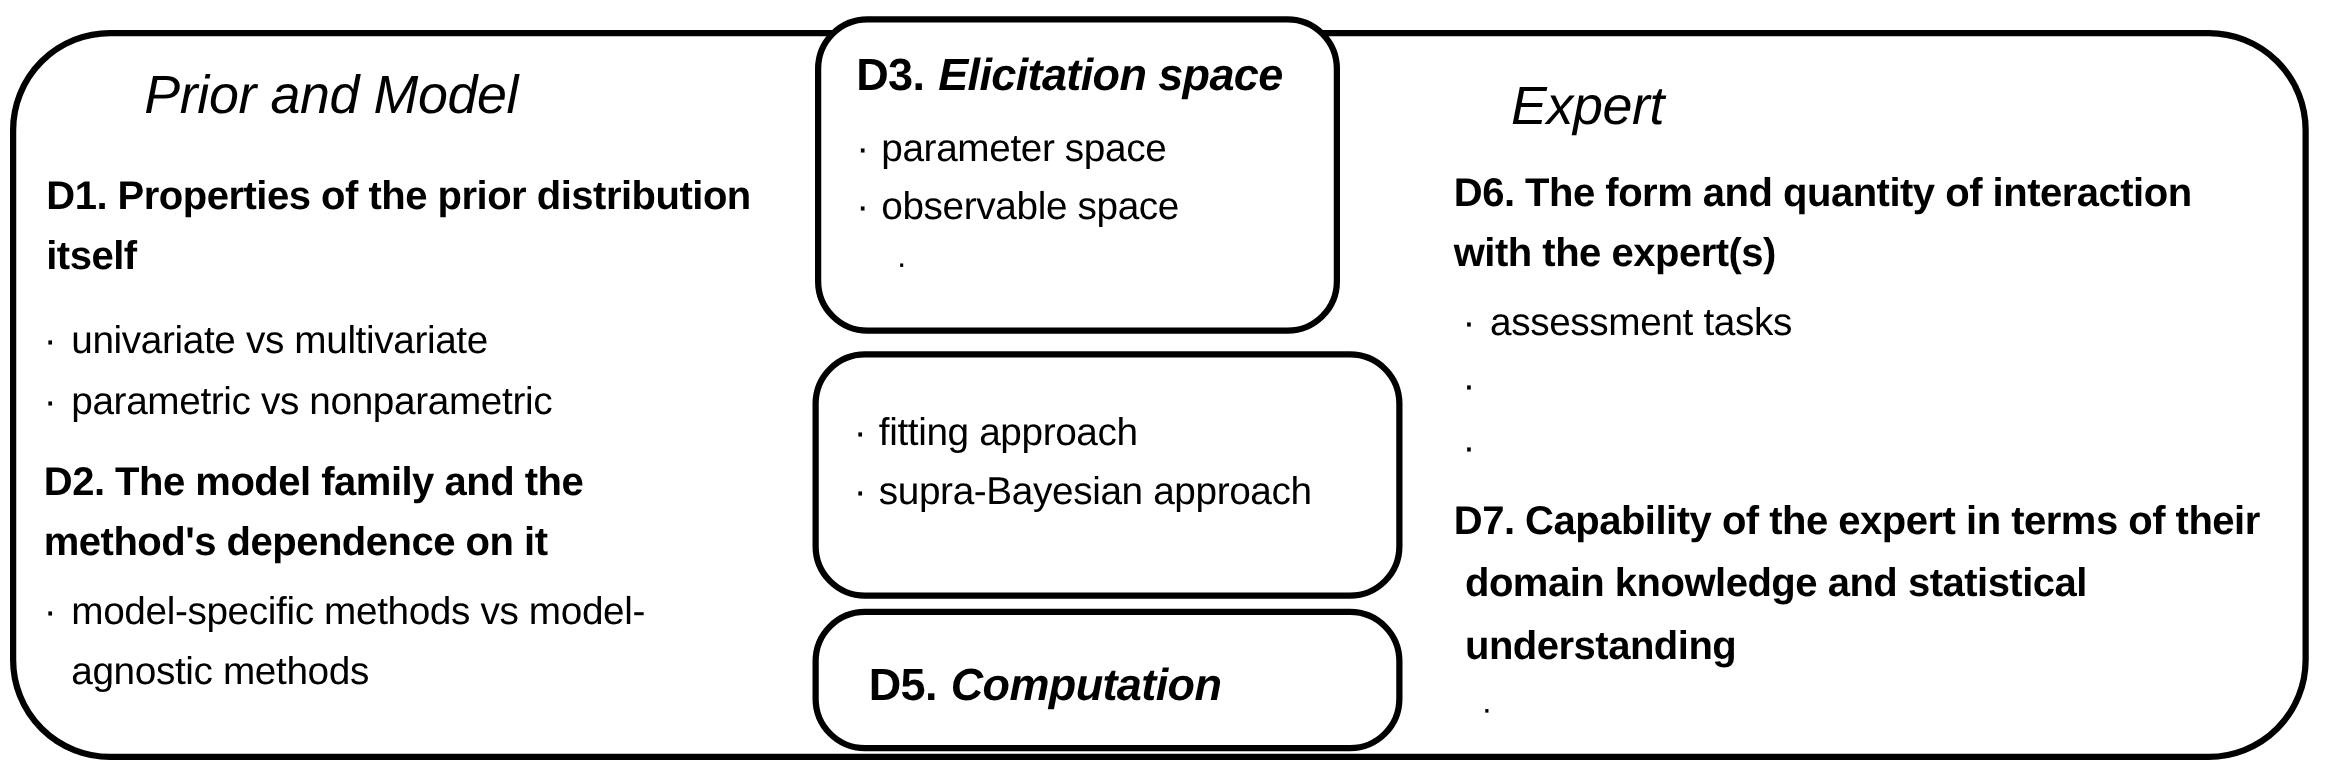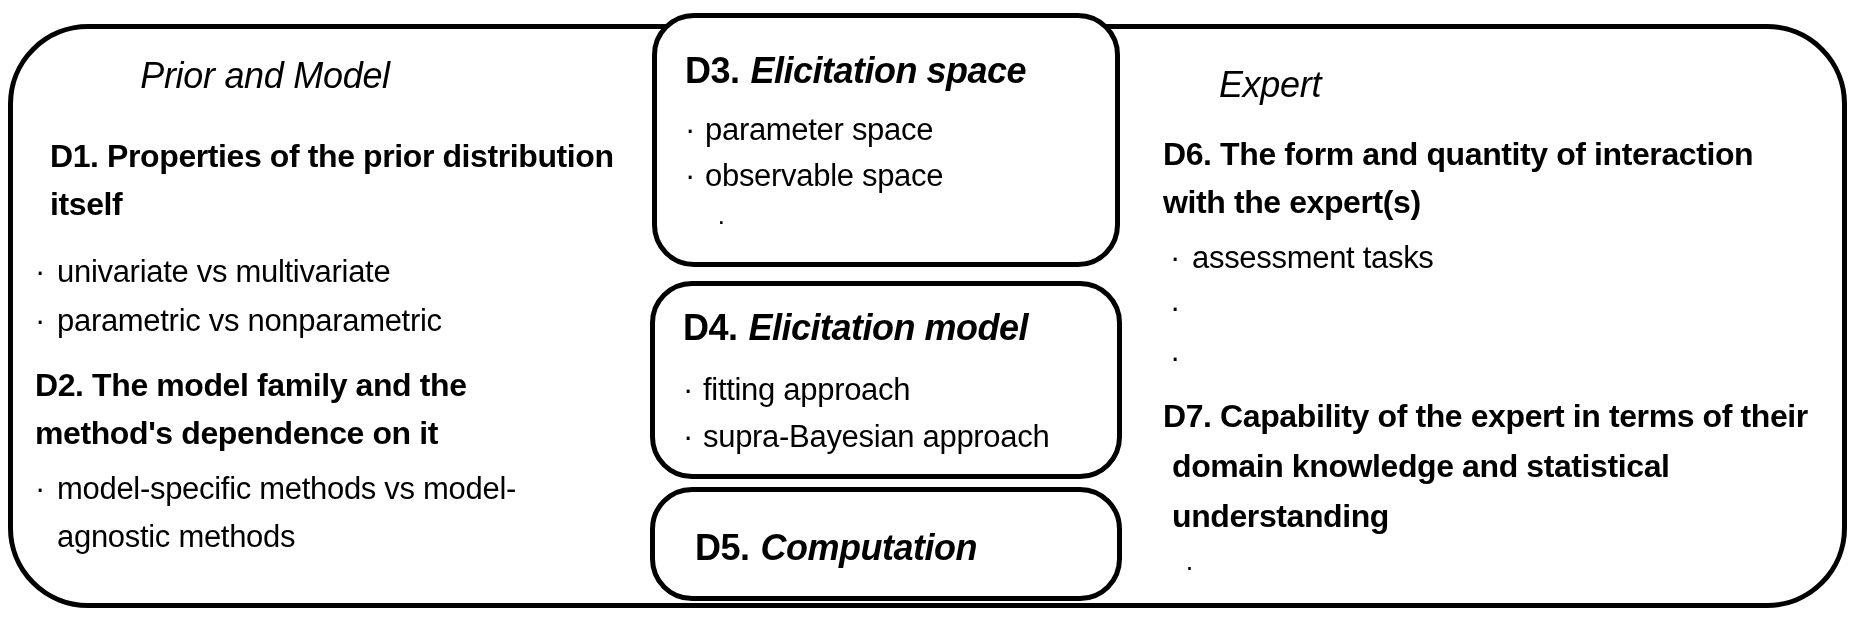--- a/index.html
+++ b/index.html
@@ -9,21 +9,21 @@
     font-family:"Liberation Sans", sans-serif;
     overflow:hidden;
   }
   .outer-frame {
     position:absolute; left:8px; top:24px; width:1839px; height:584px;
     box-sizing:border-box; border:5px solid #000; border-radius:80px;
     background:#ffffff; z-index:1;
   }
   .abs { position:absolute; z-index:2; }
   .cat-header {
-    font-style:italic; font-size:36px; line-height:46px; text-align:center;
+    font-style:italic; font-size:43px; line-height:46px; text-align:center;
     letter-spacing:-0.3px;
   }
   .d-heading {
     font-weight:bold; font-size:32px; line-height:48px; letter-spacing:-0.4px;
   }
   .bullet-list { font-size:31px; }
   .bullet-item { display:flex; line-height:49px; letter-spacing:-0.3px; }
   .bullet-item .dot { flex:0 0 22px; }
   .mid-box {
     position:absolute; box-sizing:border-box; z-index:3;
@@ -46,21 +46,21 @@
   .small-bullet { font-size:27px; }
   .small-bullet .bullet-item { line-height:28px; }
 </style>
 </head>
 <body>
 
 <div class="outer-frame"></div>
 
 <div class="abs cat-header" style="left:95px; top:53px; width:340px;">Prior and Model</div>
 
-<div class="abs d-heading" style="left:50px; top:132px; width:565px;">D1. Properties of the prior distribution itself</div>
+<div class="abs d-heading" style="left:37px; top:132px; width:565px;">D1. Properties of the prior distribution itself</div>
 
 <div class="abs bullet-list" style="left:35px; top:247px; width:560px;">
   <div class="bullet-item">
     <span class="dot">·</span>
     <span>univariate vs multivariate</span>
   </div>
   <div class="bullet-item">
     <span class="dot">·</span>
     <span>parametric vs nonparametric</span>
   </div>
@@ -68,43 +68,40 @@
 
 <div class="abs d-heading" style="left:35px; top:361px; width:565px;">D2. The model family and the method's dependence on it</div>
 
 <div class="abs bullet-list" style="left:35px; top:465px; width:560px;">
   <div class="bullet-item" style="line-height:48px;">
     <span class="dot">·</span>
     <span>model-specific methods vs model-agnostic methods</span>
   </div>
 </div>
 
-<div class="mid-box" style="left:652px; top:13px; width:468px; height:254px; padding-top:31px;">
+<div class="mid-box" style="left:652px; top:13px; width:420px; height:254px; padding-top:20px;">
   <div class="mid-title">
     <span>D3.</span><span class="title-name">Elicitation space</span>
   </div>
   <div class="bullet-list">
     <div class="bullet-item">
       <span class="dot">·</span>
       <span>parameter space</span>
     </div>
     <div class="bullet-item">
       <span class="dot">·</span>
       <span>observable space</span>
     </div>
     <div class="sub-bullet-item">
       <span class="dot">·</span>
     </div>
   </div>
 </div>
 
 <div class="mid-box" style="left:650px; top:281px; width:472px; height:198px; padding-top:20px;">
-  <div class="mid-title">
-    <span>D4.</span><span class="title-name">Elicitation model</span>
-  </div>
   <div class="bullet-list" style="margin-top:16px;">
     <div class="bullet-item" style="line-height:47px;">
       <span class="dot">·</span>
       <span>fitting approach</span>
     </div>
     <div class="bullet-item" style="line-height:47px;">
       <span class="dot">·</span>
       <span>supra-Bayesian approach</span>
     </div>
   </div>

